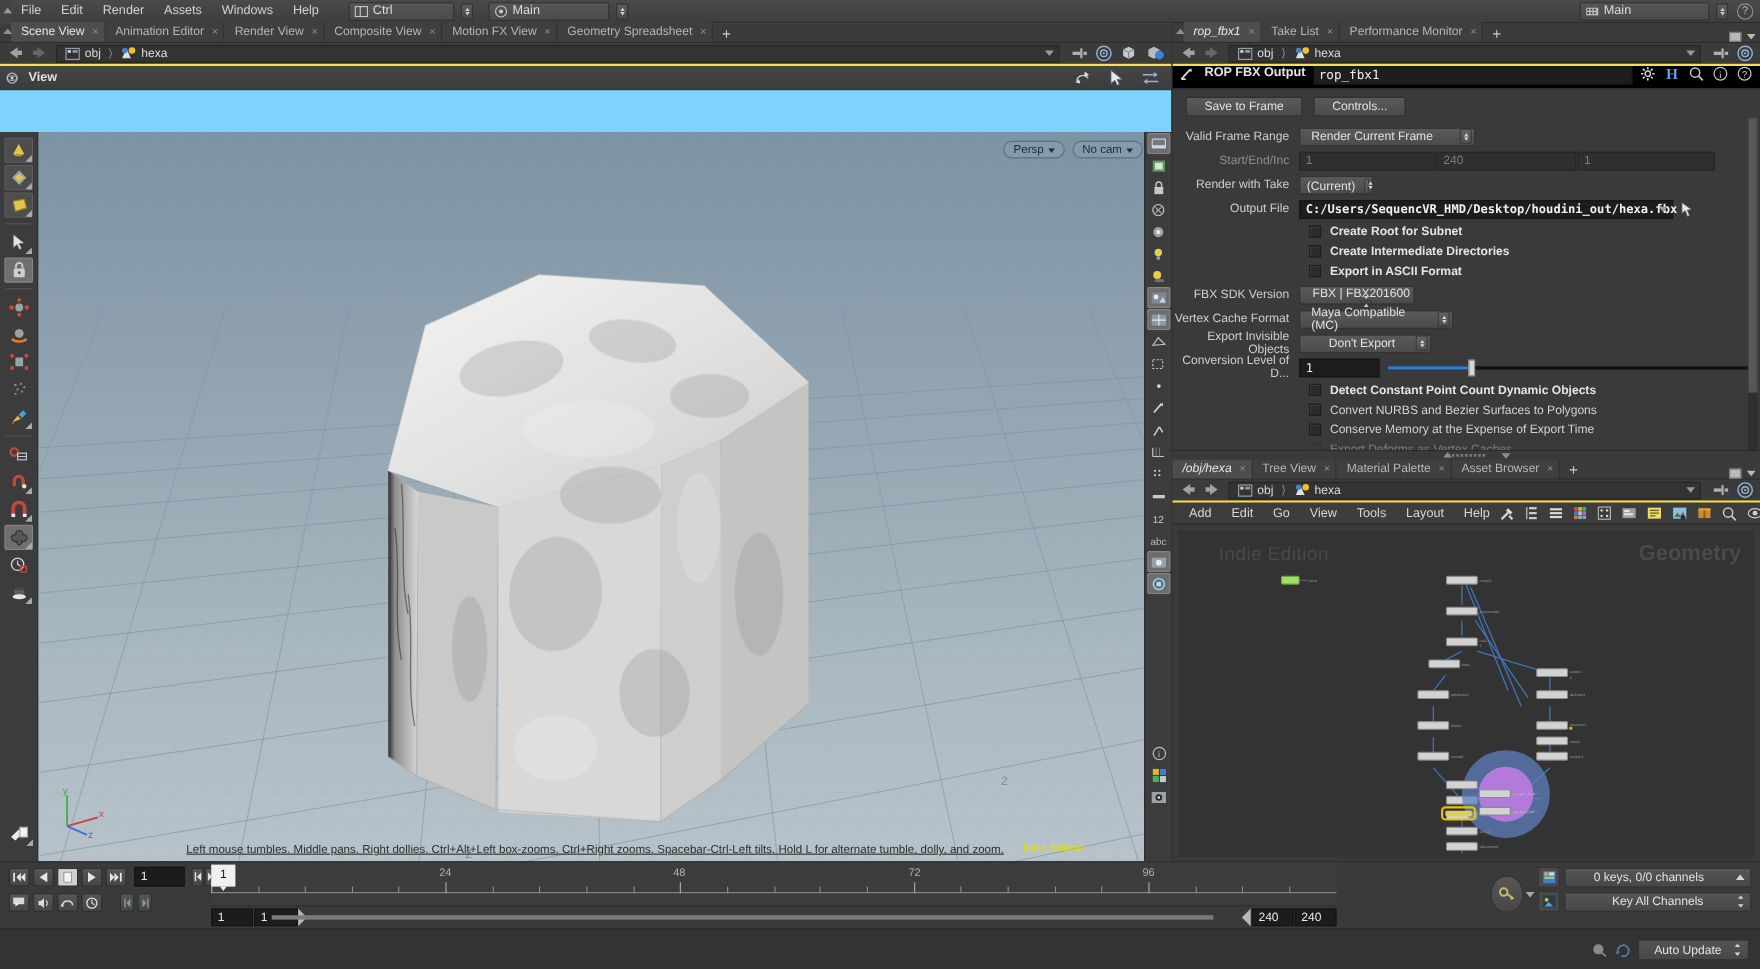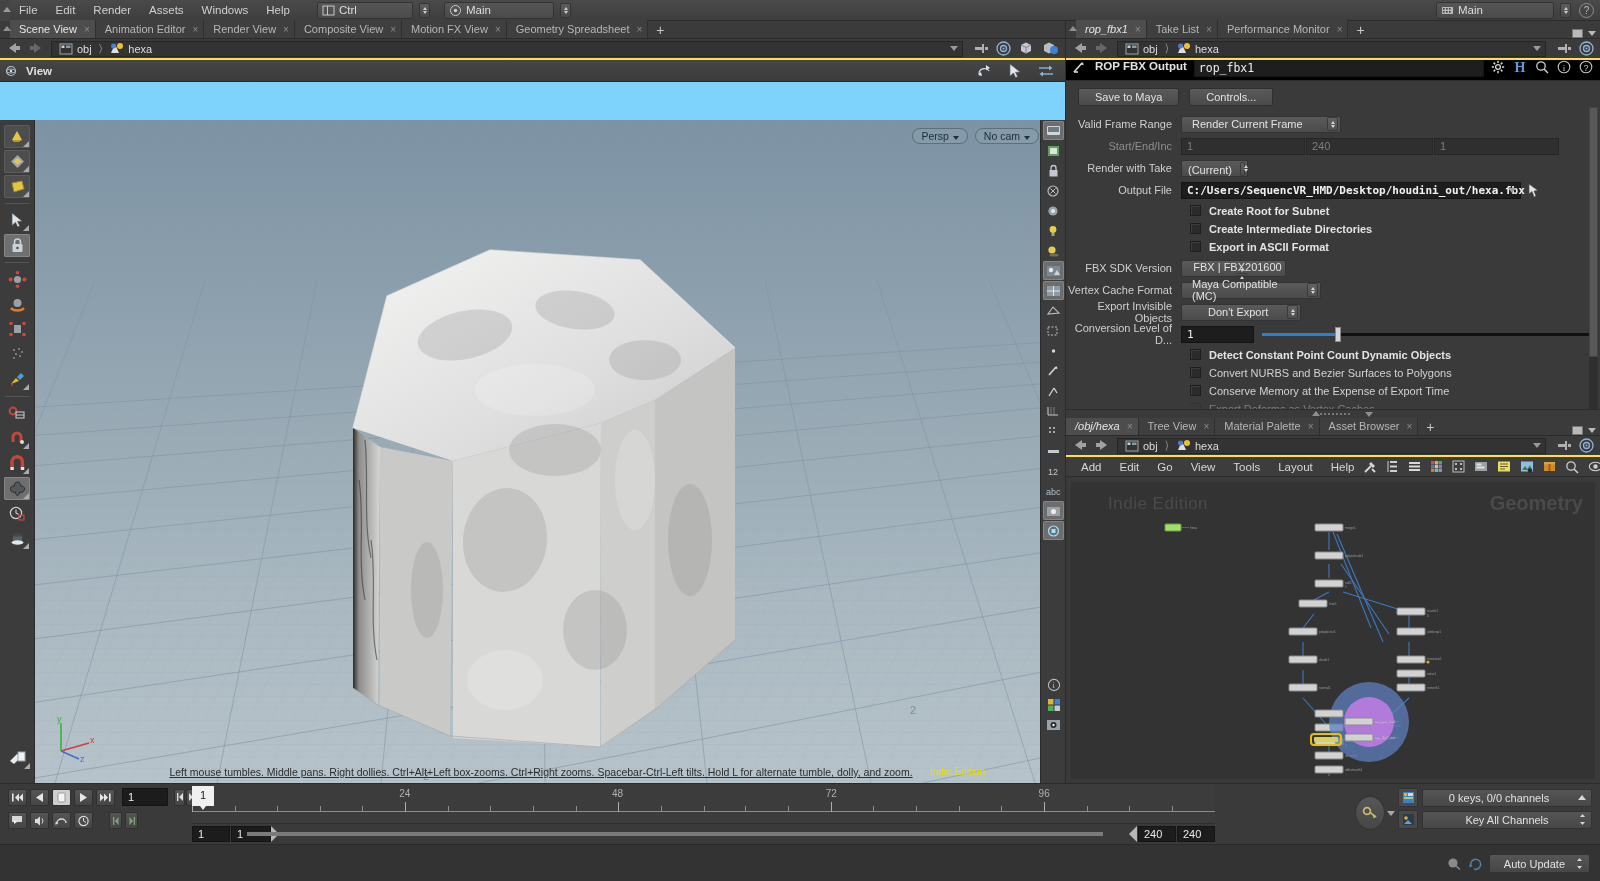--- a/index.html
+++ b/index.html
@@ -888,21 +888,21 @@
           <svg width="14" height="14" viewBox="0 0 14 14">
               <circle cx="7" cy="7" r="5.8" fill="none" stroke="#c4c4c4" stroke-width="1.1"></circle>
               <text x="4.4" y="10.5" font-size="9" fill="#c4c4c4" font-family="Liberation Sans, sans-serif">?</text>
             </svg>
         </span>
       </div>
     </div>
 
     <div class="parm-body">
       <div class="btnrow">
-        <div class="pbtn">Save to Maya</div>
+        <div class="pbtn">Save to Frame</div>
         <div class="pbtn">Controls...</div>
       </div>
 
       <div class="prow">
         <div class="plabel">Valid Frame Range</div>
         <div class="pcombo" style="width:160px;">
           <span>Render Current Frame</span>
             <span class="sp"></span>
         </div>
       </div>

